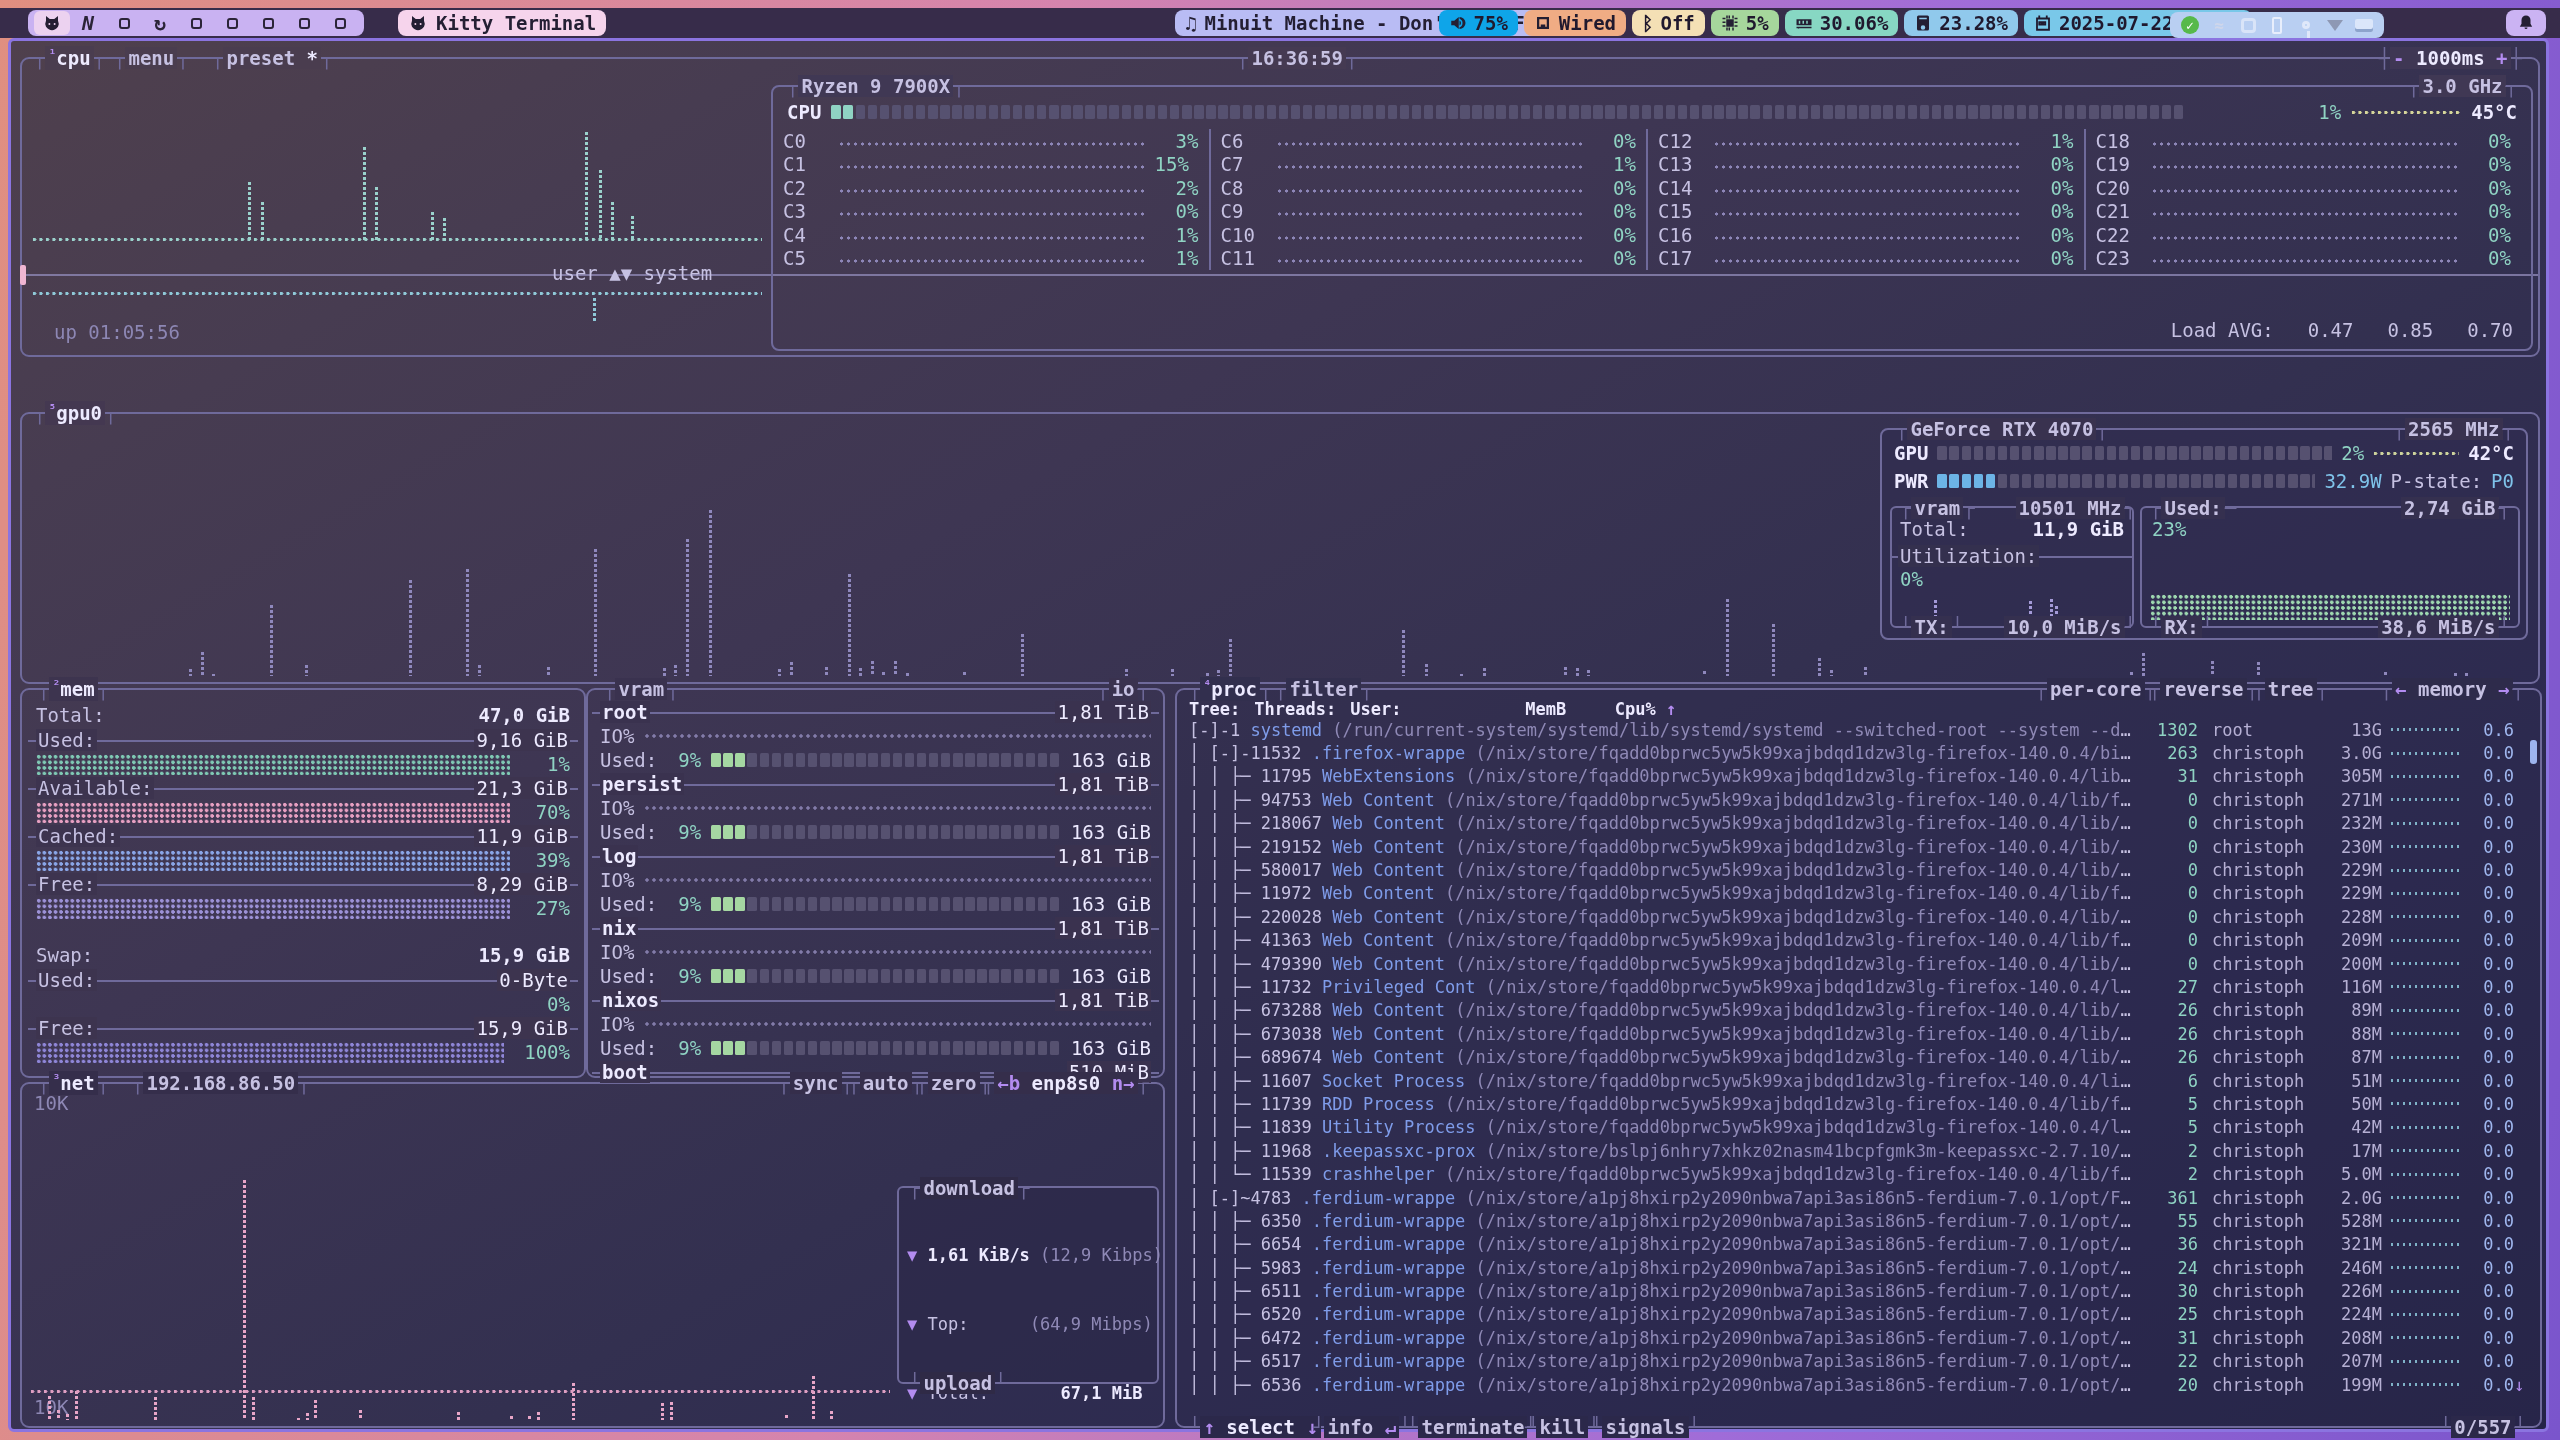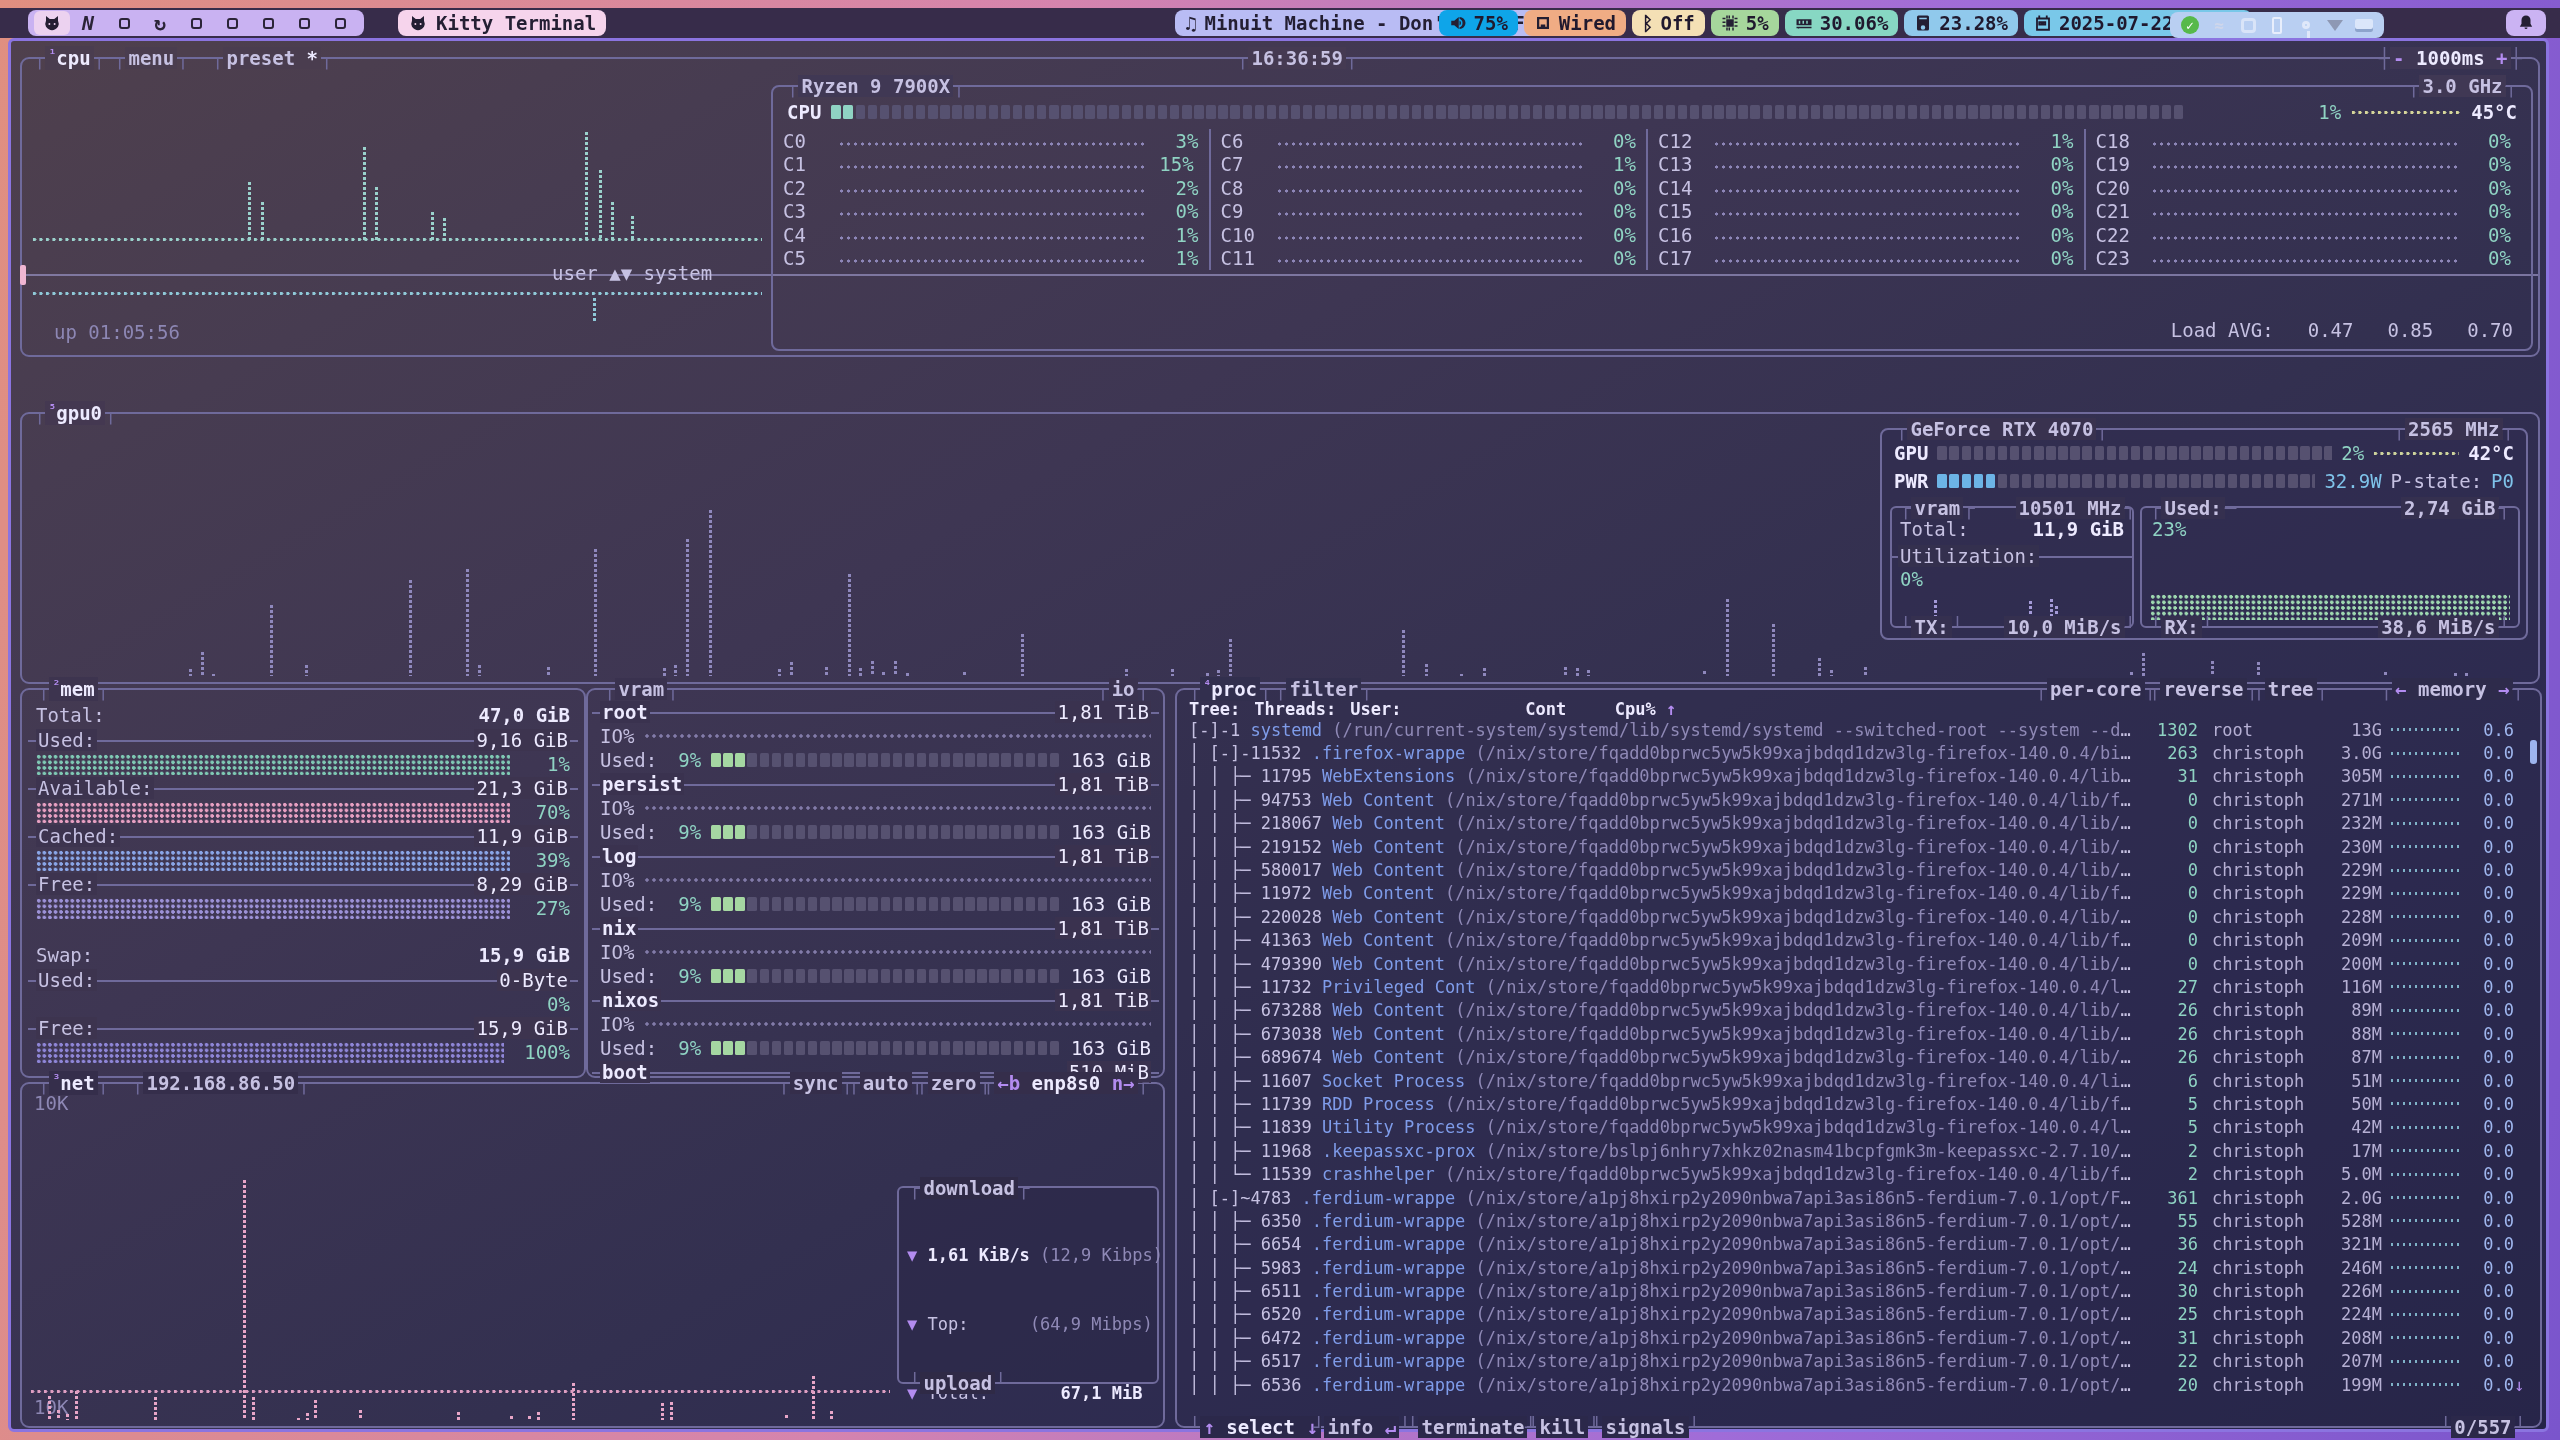--- a/index.html
+++ b/index.html
@@ -171,21 +171,21 @@
       <div class="row" style="padding:14px 14px 0 14px;gap:10px">
         <span class="val">CPU</span>
         <span class="meter" id="cpu-meter"><b style="background: rgb(143, 211, 195);"></b><b style="background: rgb(143, 211, 195);"></b><b></b><b></b><b></b><b></b><b></b><b></b><b></b><b></b><b></b><b></b><b></b><b></b><b></b><b></b><b></b><b></b><b></b><b></b><b></b><b></b><b></b><b></b><b></b><b></b><b></b><b></b><b></b><b></b><b></b><b></b><b></b><b></b><b></b><b></b><b></b><b></b><b></b><b></b><b></b><b></b><b></b><b></b><b></b><b></b><b></b><b></b><b></b><b></b><b></b><b></b><b></b><b></b><b></b><b></b><b></b><b></b><b></b><b></b><b></b><b></b><b></b><b></b><b></b><b></b><b></b><b></b><b></b><b></b><b></b><b></b><b></b><b></b><b></b><b></b><b></b><b></b><b></b><b></b><b></b><b></b><b></b><b></b><b></b><b></b><b></b><b></b><b></b><b></b><b></b><b></b><b></b><b></b><b></b><b></b><b></b><b></b><b></b><b></b><b></b><b></b><b></b><b></b><b></b><b></b><b></b><b></b><b></b><b></b><b></b><b></b></span>
         <span class="pct">1%</span>
         <span class="dline" style="position:static;width:110px;--c:#d6d69a"></span>
         <span class="val">45°C</span>
       </div>
       <div id="core-grid" style="display:flex;padding:6px 10px 0 10px">
           <div class="corecol" style="flex:1;padding-right:10px">
             <div class="corerow"><span style="width:46px">C0</span><span class="leader"></span><span class="pct" style="width:44px;text-align:right">3%</span></div>
-            <div class="corerow"><span style="width:46px">C1</span><span class="leader"></span><span class="pct" style="width:44px;text-align:center">15%</span></div>
+            <div class="corerow"><span style="width:46px">C1</span><span class="leader"></span><span class="pct" style="width:44px;text-align:left">15%</span></div>
             <div class="corerow"><span style="width:46px">C2</span><span class="leader"></span><span class="pct" style="width:44px;text-align:right">2%</span></div>
             <div class="corerow"><span style="width:46px">C3</span><span class="leader"></span><span class="pct" style="width:44px;text-align:right">0%</span></div>
             <div class="corerow"><span style="width:46px">C4</span><span class="leader"></span><span class="pct" style="width:44px;text-align:right">1%</span></div>
             <div class="corerow"><span style="width:46px">C5</span><span class="leader"></span><span class="pct" style="width:44px;text-align:right">1%</span></div>
           </div>
           <div class="corecol" style="flex:1;border-left:2px solid var(--border);padding-left:10px;padding-right:10px">
             <div class="corerow"><span style="width:46px">C6</span><span class="leader"></span><span class="pct" style="width:44px;text-align:right">0%</span></div>
             <div class="corerow"><span style="width:46px">C7</span><span class="leader"></span><span class="pct" style="width:44px;text-align:right">1%</span></div>
             <div class="corerow"><span style="width:46px">C8</span><span class="leader"></span><span class="pct" style="width:44px;text-align:right">0%</span></div>
             <div class="corerow"><span style="width:46px">C9</span><span class="leader"></span><span class="pct" style="width:44px;text-align:right">0%</span></div>
@@ -452,21 +452,21 @@
       <span class="cap">┐</span><span class="lbl">reverse</span><span class="cap">┌</span></span>
     <span class="tab" style="right:212px;--pbg:#2e2b4b">
       <span class="cap">┐</span><span class="lbl p">tree</span><span class="cap">┌</span></span>
     <span class="tab" style="right:16px;--pbg:#2e2b4b">
       <span class="cap">┐</span><span class="lbl"><span class="p">←</span> <span>memory</span> <span class="p">→</span></span><span class="cap">┐</span></span>
 
     <div id="proc-hdr" style="padding:14px 14px 0 12px">
       <span class="lft">Tree:</span>
       <span style="width:96px;text-align:right">Threads:</span>
       <span style="width:122px;padding-left:14px">User:</span>
-      <span style="width:108px;text-align:right">Cont</span>
+      <span style="width:108px;text-align:right">MemB</span>
       <span style="width:110px;text-align:right"><span>Cpu%</span> <span class="p" style="color:var(--purple)">↑</span></span>
     </div>
     <div id="proc-rows" style="padding:4px 10px 0 12px">
         <div class="prow"><span class="lft"><span class="tree">[-]-1 </span><span class="pname">systemd</span> <span class="pcmd">(/run/current-system/systemd/lib/systemd/systemd --switched-root --system --deserializ)</span></span><span class="thr">1302</span><span class="usr">root</span><span class="mem">13G</span><span class="pdots"></span><span class="pcpu">0.6</span><span style="width:16px"></span></div>
         <div class="prow"><span class="lft"><span class="tree">│ [-]-11532 </span><span class="pname">.firefox-wrappe</span> <span class="pcmd">(/nix/store/fqadd0bprwc5yw5k99xajbdqd1dzw3lg-firefox-140.0.4/bin/.firef)</span></span><span class="thr">263</span><span class="usr">christoph</span><span class="mem">3.0G</span><span class="pdots"></span><span class="pcpu">0.0</span><span style="width:16px"></span></div>
         <div class="prow"><span class="lft"><span class="tree">│ │ ├─ 11795 </span><span class="pname">WebExtensions</span> <span class="pcmd">(/nix/store/fqadd0bprwc5yw5k99xajbdqd1dzw3lg-firefox-140.0.4/lib/firef)</span></span><span class="thr">31</span><span class="usr">christoph</span><span class="mem">305M</span><span class="pdots"></span><span class="pcpu">0.0</span><span style="width:16px"></span></div>
         <div class="prow"><span class="lft"><span class="tree">│ │ ├─ 94753 </span><span class="pname">Web Content</span> <span class="pcmd">(/nix/store/fqadd0bprwc5yw5k99xajbdqd1dzw3lg-firefox-140.0.4/lib/firefox)</span></span><span class="thr">0</span><span class="usr">christoph</span><span class="mem">271M</span><span class="pdots"></span><span class="pcpu">0.0</span><span style="width:16px"></span></div>
         <div class="prow"><span class="lft"><span class="tree">│ │ ├─ 218067 </span><span class="pname">Web Content</span> <span class="pcmd">(/nix/store/fqadd0bprwc5yw5k99xajbdqd1dzw3lg-firefox-140.0.4/lib/firefo)</span></span><span class="thr">0</span><span class="usr">christoph</span><span class="mem">232M</span><span class="pdots"></span><span class="pcpu">0.0</span><span style="width:16px"></span></div>
         <div class="prow"><span class="lft"><span class="tree">│ │ ├─ 219152 </span><span class="pname">Web Content</span> <span class="pcmd">(/nix/store/fqadd0bprwc5yw5k99xajbdqd1dzw3lg-firefox-140.0.4/lib/firefo)</span></span><span class="thr">0</span><span class="usr">christoph</span><span class="mem">230M</span><span class="pdots"></span><span class="pcpu">0.0</span><span style="width:16px"></span></div>
         <div class="prow"><span class="lft"><span class="tree">│ │ ├─ 580017 </span><span class="pname">Web Content</span> <span class="pcmd">(/nix/store/fqadd0bprwc5yw5k99xajbdqd1dzw3lg-firefox-140.0.4/lib/firefo)</span></span><span class="thr">0</span><span class="usr">christoph</span><span class="mem">229M</span><span class="pdots"></span><span class="pcpu">0.0</span><span style="width:16px"></span></div>

